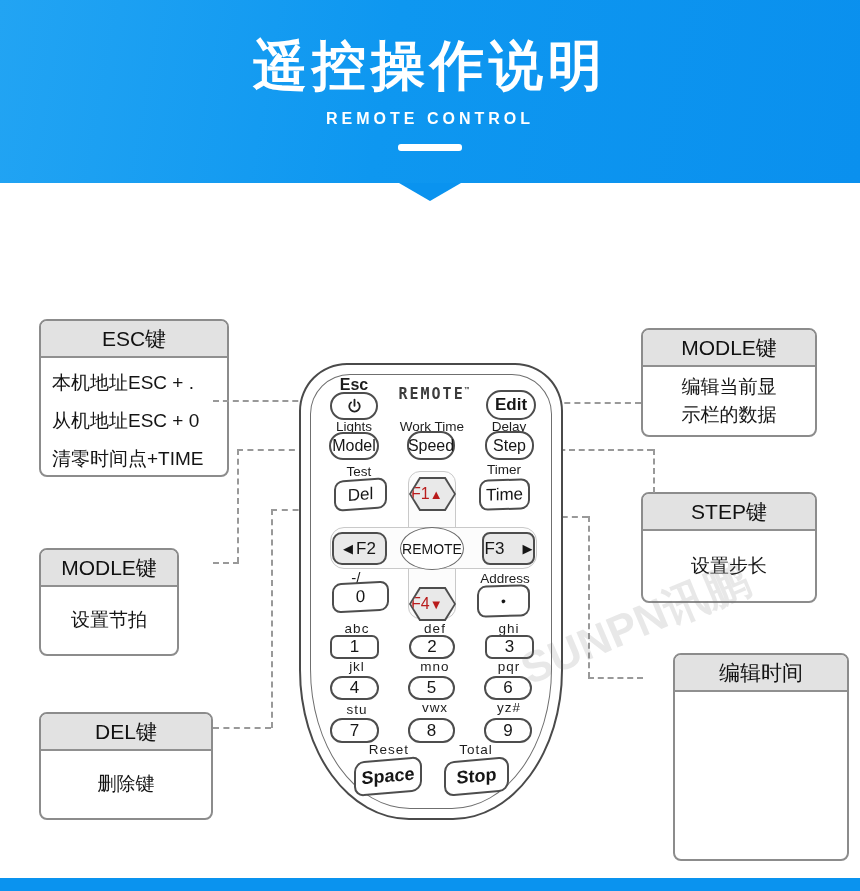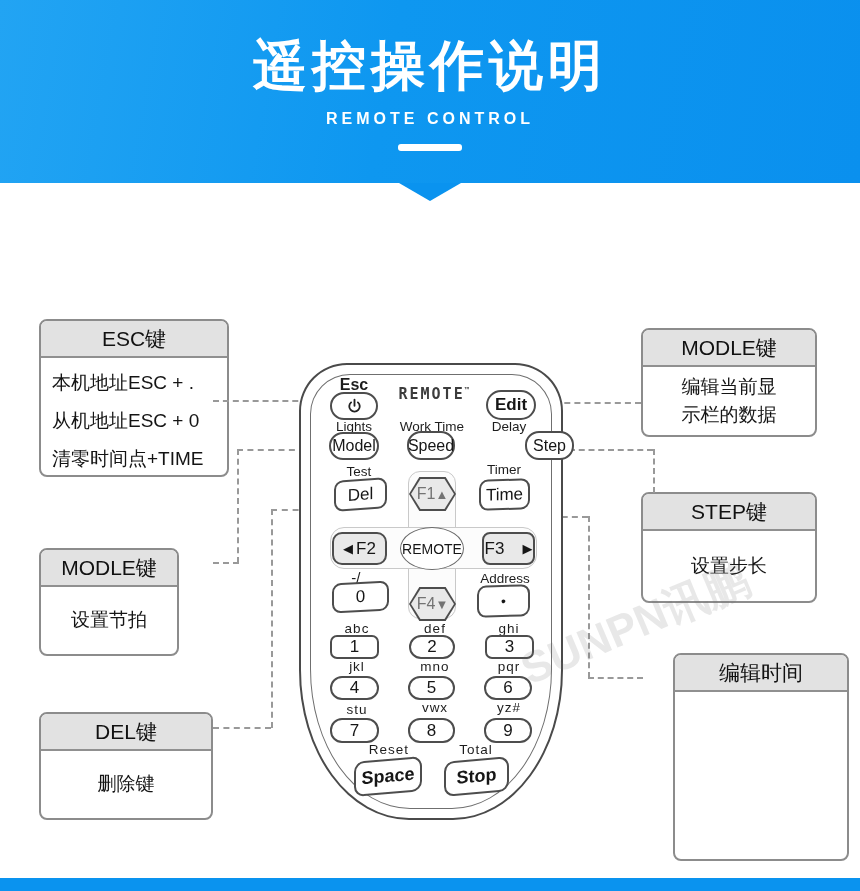--- a/index.html
+++ b/index.html
@@ -60,21 +60,21 @@
        display:flex;align-items:center;justify-content:center;
        font-size:17px;color:#161616;}
   .key.bold{font-weight:bold;}
   .key.gray{background:#e9e9e9;}
   .track{position:absolute;border:1.5px solid #c9c9c9;background:#fcfcfc;}
   .hex{position:absolute;}
   .hex .hex-b{position:absolute;inset:0;background:#4d4d4d;
        clip-path:polygon(22% 0,78% 0,100% 50%,78% 100%,22% 100%,0 50%);}
   .hex .hex-i{position:absolute;inset:2px;background:#e9e9e9;
        clip-path:polygon(22% 0,78% 0,100% 50%,78% 100%,22% 100%,0 50%);
-       display:flex;align-items:center;justify-content:center;font-size:16px;color:#737373;}
+       display:flex;align-items:center;justify-content:flex-start;font-size:16px;color:#b91c1c;}
   .arrow{font-size:13px;line-height:1;}
   .watermark{position:absolute;left:505px;top:595px;width:260px;text-align:center;
        font-size:44px;font-weight:bold;color:rgba(110,110,110,0.16);
        transform:rotate(-23deg);pointer-events:none;white-space:nowrap;}
 </style>
 </head>
 <body>
 
 <div class="canvas">
 
@@ -152,21 +152,21 @@
         <path d="M7.2 6.2a7.4 7.4 0 1 0 9.6 0" stroke="#222" stroke-width="2.6" fill="none" stroke-linecap="round"></path>
       </svg>
     </div>
     <div class="key bold" style="left:185px;top:25px;width:50px;height:30px;border-radius:15px;">Edit</div>
 
     <div class="klabel" style="left:23px;top:54px;width:60px;">Lights</div>
     <div class="key" style="left:28px;top:67px;width:50px;height:28px;border-radius:14px;font-size:16px;">Model</div>
     <div class="klabel" style="left:96px;top:54px;width:70px;">Work Time</div>
     <div class="key" style="left:106px;top:66px;width:48px;height:29px;border-radius:14px;font-size:16px;">Speed</div>
     <div class="klabel" style="left:178px;top:54px;width:60px;">Delay</div>
-    <div class="key" style="left:184px;top:66px;width:49px;height:29px;border-radius:14px;font-size:16px;margin-left:40px;">Step</div>
+    <div class="key" style="left:184px;top:66px;width:49px;height:29px;border-radius:14px;font-size:16px;">Step</div>
 
     <div class="track" style="left:107px;top:106px;width:48px;height:148px;border-radius:12px;"></div>
     <div class="track" style="left:29px;top:162px;width:207px;height:42px;border-radius:14px;"></div>
 
     <div class="klabel" style="left:28px;top:99px;width:60px;">Test</div>
     <div class="key" style="left:33px;top:114px;width:53px;height:31px;border-radius:9px;transform:skewY(-4deg);">Del</div>
     <div class="hex" style="left:108px;top:112px;width:47px;height:34px;">
       <div class="hex-b"></div>
       <div class="hex-i">
           <span>F1</span>

